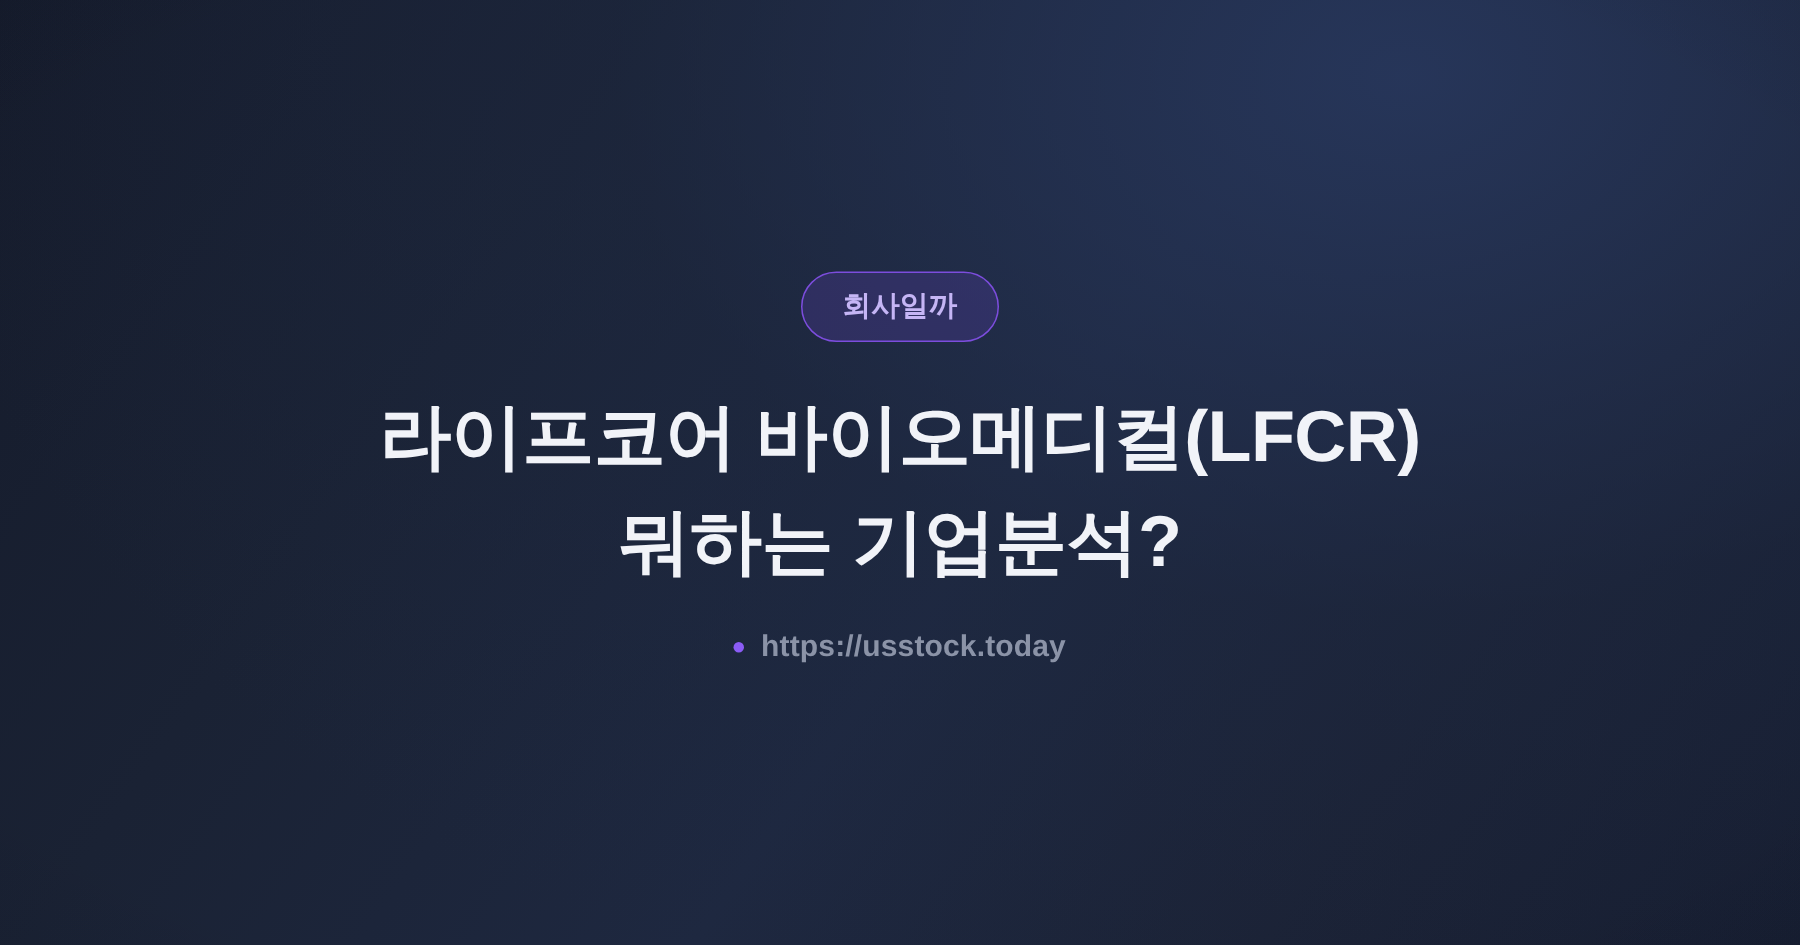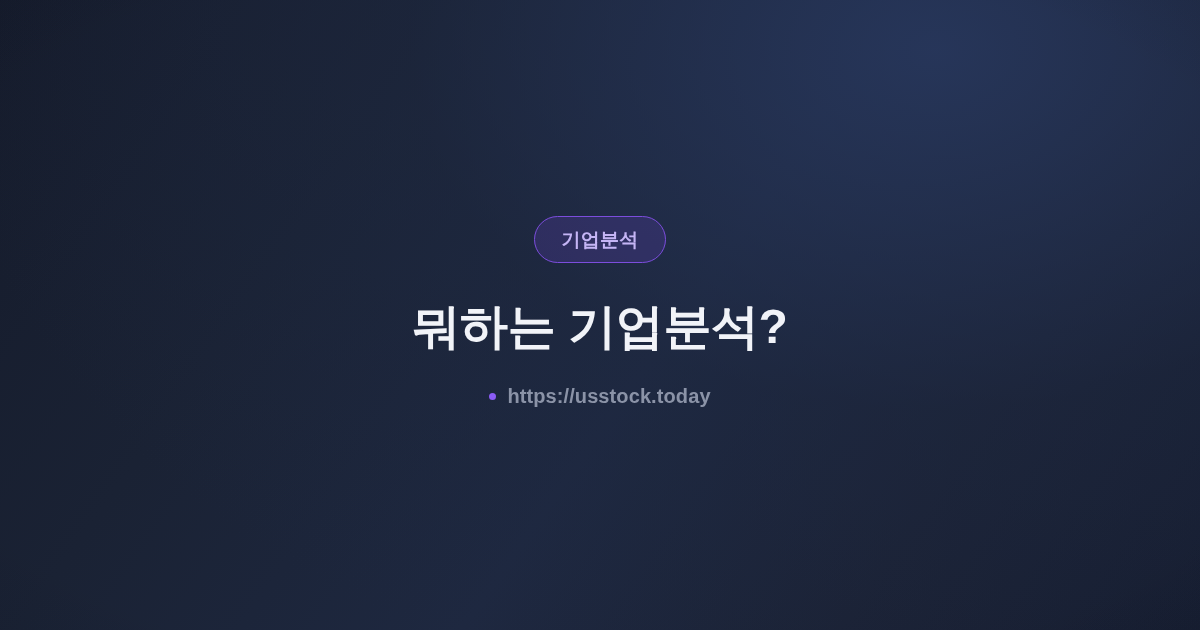--- a/index.html
+++ b/index.html
@@ -114,24 +114,25 @@
     line-height: 1;
   }
 </style>
 </head>
 <body>
 
 <div id="og-card">
   <div class="content">
 
     <div class="badge">
-      <span class="badge-label">기업분석</span>
+      <span class="badge-label">회사일까</span>
     </div>
 
     <h1 class="headline">
+      <span class="headline-line">라이프코어 바이오메디컬(LFCR)</span>
       <span class="headline-line">뭐하는 기업분석?</span>
     </h1>
 
     <div class="source">
       <span class="source-dot"></span>
       <span class="source-url">https://usstock.today</span>
     </div>
 
   </div>
 </div>

